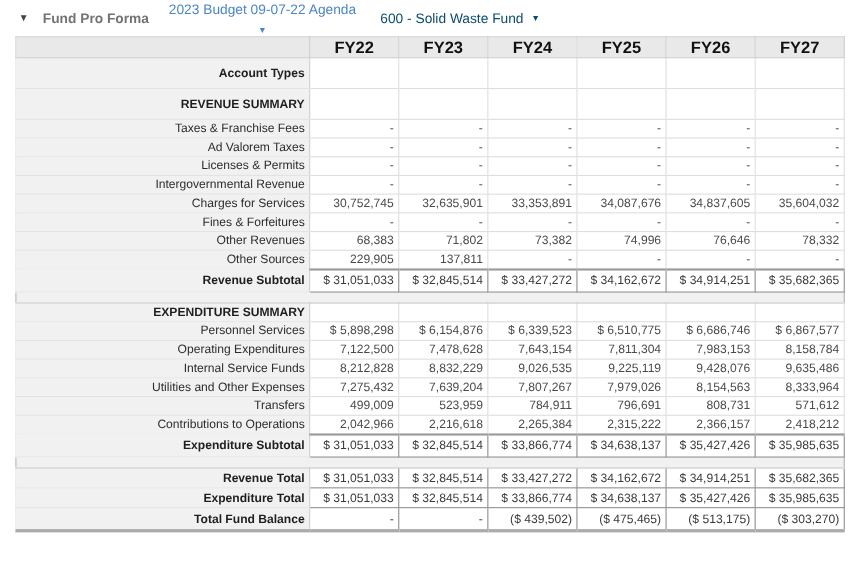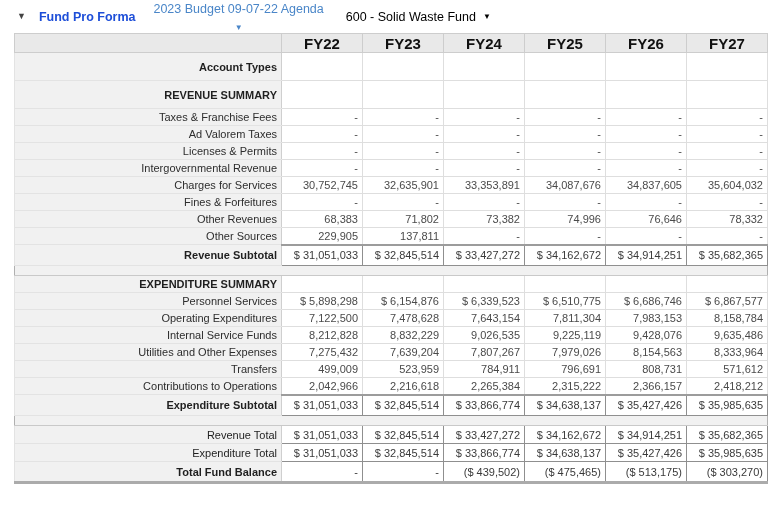--- a/index.html
+++ b/index.html
@@ -1,24 +1,24 @@
 <!DOCTYPE html>
 <html><head>
 <meta charset="utf-8">
 <style>
   html,body{margin:0;padding:0;width:780px;height:530px;background:#fff;overflow:hidden;
     font-family:"Liberation Sans", sans-serif;}
   .topbar{position:absolute;top:0;left:0;width:780px;height:33px;display:flex;align-items:center;
     padding-left:17px;box-sizing:border-box;background:#fff;}
   .collapse-caret{font-size:9px;color:#444;margin-right:13px;cursor:pointer;line-height:1;}
-  .page-title{font-size:12.5px;font-weight:bold;color:#1d4ed8;margin-right:18px;}
+  .page-title{font-size:12.5px;font-weight:bold;color:#737373;margin-right:18px;}
   .dropdown{display:flex;align-items:center;gap:7px;margin-right:22px;font-size:12.5px;cursor:pointer;}
   .dropdown .dd-caret{font-size:8px;line-height:1;padding-top:1px;}
   .dd-budget{color:#4a86c8;flex-direction:column;}
-  .dd-fund{color:#000000;}
+  .dd-fund{color:#0c4a6e;}
 
   .tablewrap{position:absolute;left:14px;top:33px;}
   table{border-collapse:collapse;table-layout:fixed;width:753px;font-size:11px;}
   table{border:1px solid #b0b0b0;}
   td,th{padding:0 4px;vertical-align:middle;overflow:hidden;white-space:nowrap;box-sizing:border-box;}
 
   tr.h-header{height:19px;}
   tr.h-header th{background:#e9e9e9;border:1px solid #cdcdcd;font-weight:bold;color:#111;
     text-align:center;font-size:15px;}
   th.corner{background:#f1f1f1;border-right:1px solid #cfcfcf;}
@@ -28,21 +28,21 @@
   td.value-cell{background:#fff;border:1px solid #dedede;text-align:right;color:#4a4a4a;}
 
   tr.row-tall{height:28px;}         tr.row-tall td.label-cell{font-weight:bold;}
   tr.row-section-lg{height:28px;}   tr.row-section-lg td.label-cell{font-weight:bold;}
   tr.row-section{height:17px;}      tr.row-section td.label-cell{font-weight:bold;}
   tr.row-detail{height:17px;}       tr.row-detail td.label-cell{padding-left:22px;color:#2d2d2d;}
   tr.row-subtotal{height:21px;}     tr.row-subtotal td.label-cell{font-weight:bold;}
   tr.row-subtotal td.value-cell{border:1px solid #8f8f8f;border-top:2px solid #9c9c9c;color:#3a3a3a;}
   tr.row-separator{height:10px;}
   tr.row-separator td{background:#f1f1f1;border-top:1px solid #c9c9c9;border-bottom:1px solid #c9c9c9;}
-  tr.row-total{height:18px;}        tr.row-total td.label-cell{font-weight:normal;padding-left:9px;}
+  tr.row-total{height:18px;}        tr.row-total td.label-cell{font-weight:bold;padding-left:9px;}
   tr.row-total td.value-cell{border:1px solid #8f8f8f;color:#3a3a3a;}
   tr.row-grandtotal{height:21px;}   tr.row-grandtotal td.label-cell{font-weight:bold;border-bottom:3px solid #ababab;}
   tr.row-grandtotal td.value-cell{border:1px solid #8f8f8f;border-bottom:3px solid #ababab;color:#3a3a3a;}
 </style>
 </head>
 <body>
 
 <div class="topbar">
   <span class="collapse-caret">▼</span>
   <span class="page-title">Fund Pro Forma</span>

